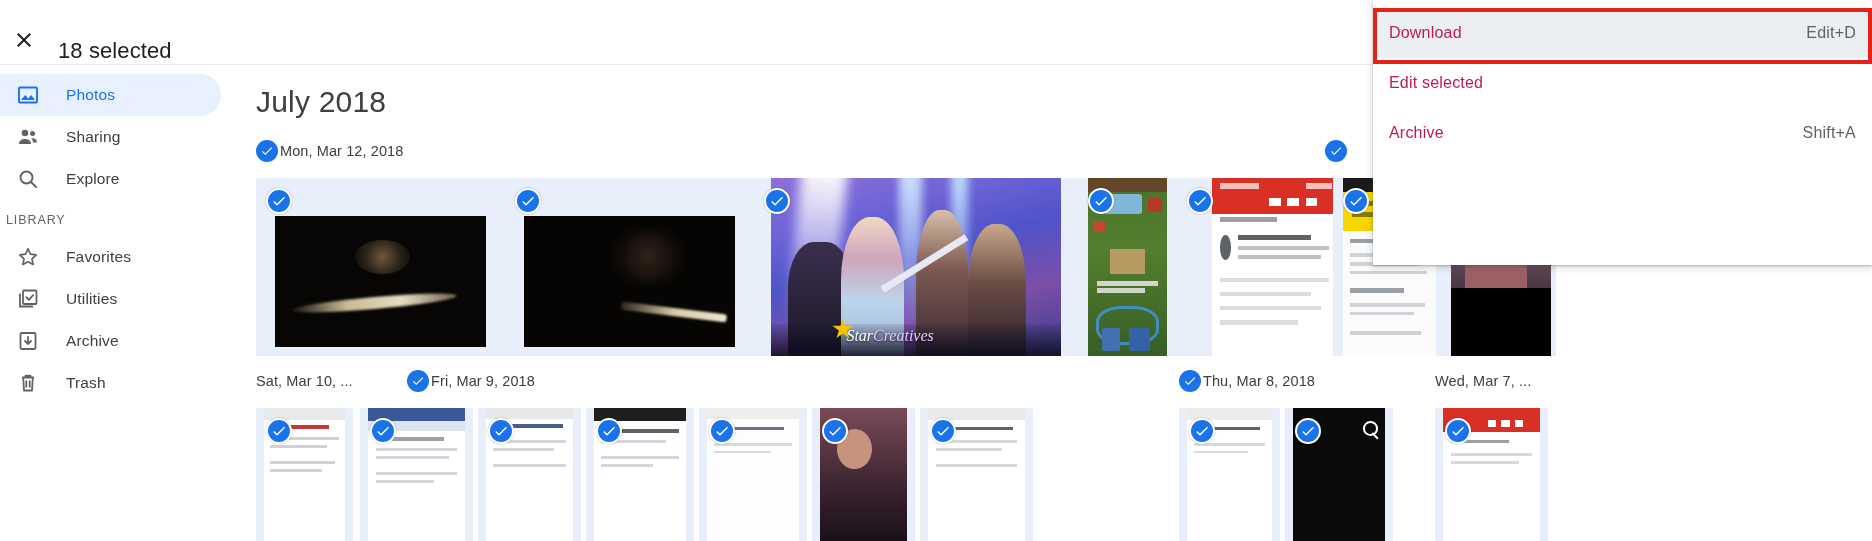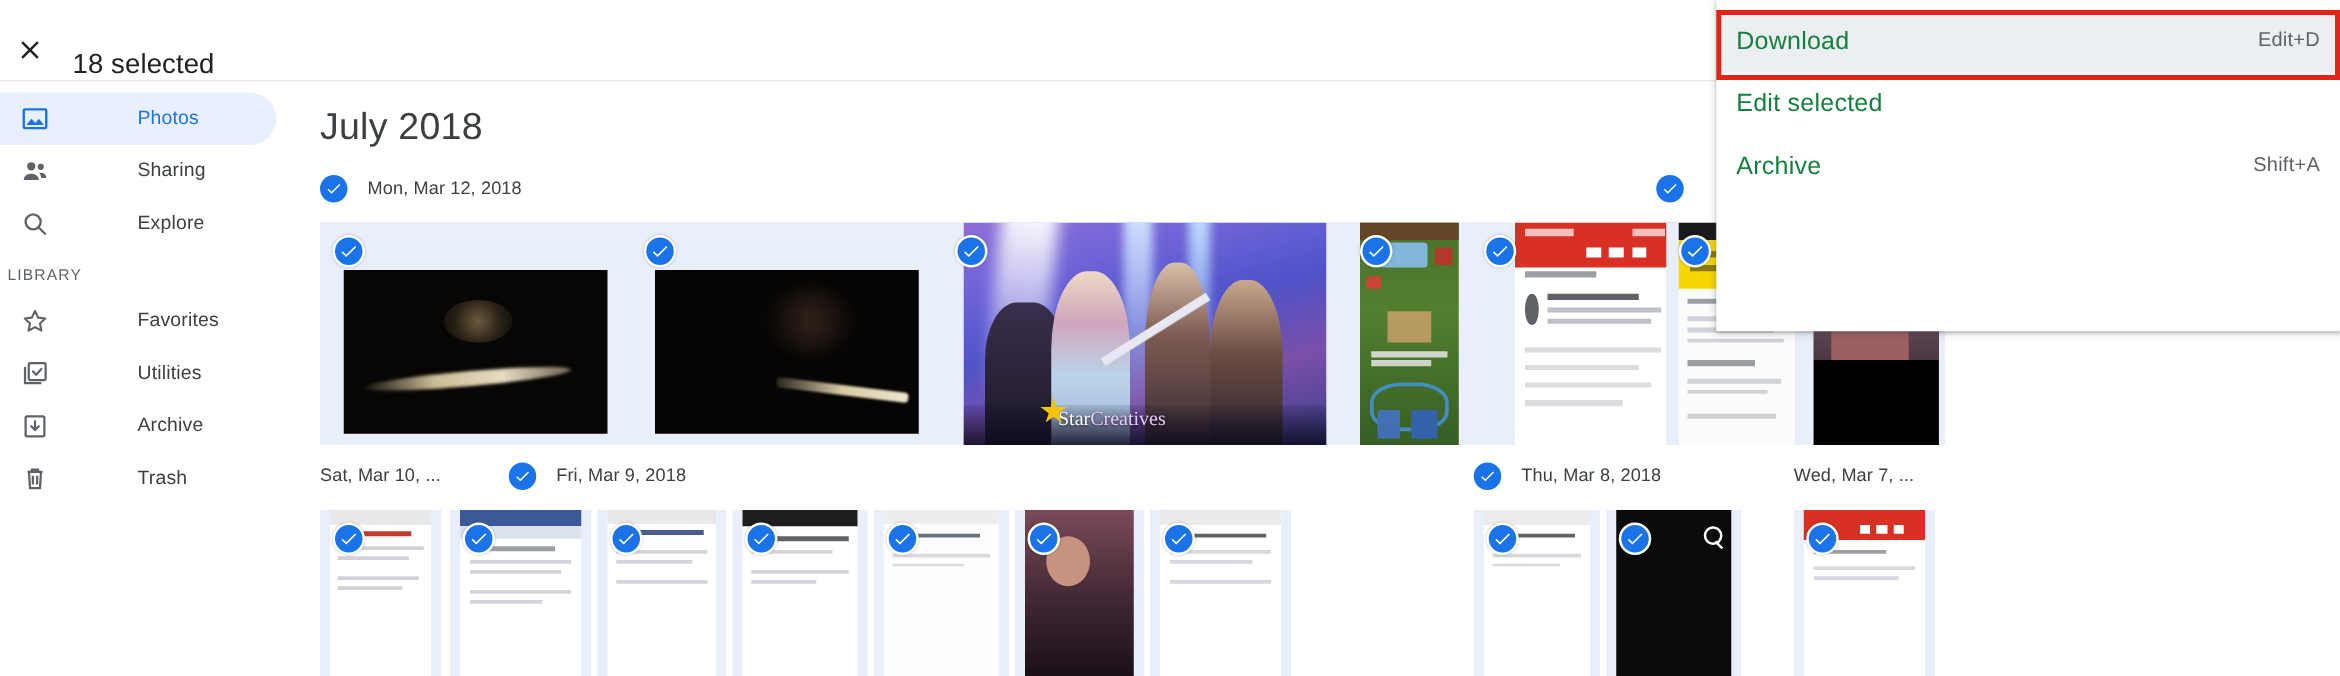--- a/index.html
+++ b/index.html
@@ -39,21 +39,21 @@
     position: absolute; left: 0; top: 65px;
     width: 240px; height: 476px;
     background: #ffffff;
     padding-top: 9px;
     z-index: 3;
   }
   .nav-item {
     height: 42px; display: flex; align-items: center;
     padding-left: 16px;
     border-top-right-radius: 21px; border-bottom-right-radius: 21px;
-    cursor: pointer; width: 221px; gap: 44px;
+    cursor: pointer; width: 221px;
   }
   .nav-item.active { background: #e8f0fe; }
   .nav-ico {
     width: 24px; height: 24px; flex: 0 0 24px;
     display: flex; align-items: center; justify-content: center;
     color: #5f6368;
   }
   .nav-item.active .nav-ico { color: #1a73e8; }
   .nav-label {
     margin-left: 26px; font-size: 15.5px; color: #3c4043; letter-spacing: .15px;
@@ -77,21 +77,21 @@
   }
   .date-row {
     position: absolute; height: 24px; display: flex; align-items: center;
   }
   .date-check {
     width: 22px; height: 22px; border-radius: 50%;
     background: #1a73e8; display: flex; align-items: center; justify-content: center;
     flex: 0 0 22px; cursor: pointer;
   }
   .date-label {
-    margin-left: 16px; font-size: 14.5px; color: #3c4043; letter-spacing: .1px;
+    margin-left: 2px; font-size: 14.5px; color: #3c4043; letter-spacing: .1px;
     white-space: nowrap;
   }
   .date-label.nocheck { margin-left: 0; }
 
   
   .tile {
     position: absolute; background: #e8eefa; overflow: hidden;
   }
   .tile-img { position: absolute; }
   .tile-check {
@@ -111,21 +111,21 @@
     box-shadow: 0 2px 6px 2px rgba(60,64,67,.15), 0 1px 2px rgba(60,64,67,.3);
     z-index: 20;
     padding-top: 8px;
   }
   .menu-item {
     height: 50px; display: flex; align-items: center;
     padding-left: 16px; padding-right: 16px;
     cursor: pointer; position: relative;
   }
   .menu-item.highlight { background: #eceff1; }
-  .menu-label { font-size: 20px; color: #15803d; letter-spacing: .2px; }
+  .menu-label { font-size: 16px; color: #be185d; letter-spacing: .2px; }
   .menu-shortcut {
     margin-left: auto; font-size: 16px; color: #5f6368; letter-spacing: .2px;
   }
   #menu-highlight-box {
     position: absolute; left: 1373px; top: 8px;
     width: 499px; height: 56px;
     border: 4px solid #e42217; pointer-events: none; z-index: 30;
   }
 </style>
 </head>
@@ -294,21 +294,21 @@
     <div class="tile-img" style="left:17px; top:0px; width:290px; height:178px; background:linear-gradient(165deg,#8f6fd6 0%,#6f64d8 22%,#4f53c9 45%,#7b4fa8 70%,#3b3f8c 100%);">
       <div style="position:absolute;left:8%;top:-8%;width:16%;height:90%;background:linear-gradient(180deg,#ffffff,rgba(180,200,255,0));filter:blur(6px);transform:rotate(6deg);"></div>
       <div style="position:absolute;left:44%;top:-6%;width:8%;height:95%;background:linear-gradient(180deg,#cfe6ff,rgba(120,160,255,0));filter:blur(4px);"></div>
       <div style="position:absolute;left:62%;top:-4%;width:6%;height:80%;background:linear-gradient(180deg,#bfe0ff,rgba(120,160,255,0));filter:blur(4px);"></div>
       <div style="position:absolute;left:6%;top:36%;width:22%;height:64%;background:linear-gradient(180deg,#3a2f4d,#1c1828);border-radius:40% 40% 0 0;filter:blur(.6px);"></div>
       <div style="position:absolute;left:24%;top:22%;width:22%;height:78%;background:linear-gradient(180deg,#f0d9c5 0%,#cfa5bb 30%,#bcd4ea 60%,#9fb6d8 100%);border-radius:45% 45% 0 0;"></div>
       <div style="position:absolute;left:50%;top:18%;width:18%;height:82%;background:linear-gradient(180deg,#d8c0a8 0%,#7d5a52 40%,#3a2c34 100%);border-radius:45% 45% 0 0;"></div>
       <div style="position:absolute;left:68%;top:26%;width:20%;height:74%;background:linear-gradient(180deg,#caa88d 0%,#6a4c43 45%,#2f2430 100%);border-radius:45% 45% 0 0;"></div>
       <div style="position:absolute;left:36%;top:46%;width:34%;height:4%;background:#e8e8f2;transform:rotate(-32deg);filter:blur(.4px);"></div>
       <div style="position:absolute;left:0;bottom:0;width:100%;height:18%;background:linear-gradient(180deg,rgba(20,16,40,.1),rgba(12,10,28,.85));"></div>
-      <div style="position:absolute;left:26%;bottom:6%;font-size:16px;color:#fff;font-family:'Liberation Serif',serif;text-shadow:0 1px 2px rgba(0,0,0,.7);">Star<span style="color:#e8c8ff;">Creatives</span></div>
+      <div style="position:absolute;left:26%;bottom:6%;font-size:16px;color:#fff;font-family:'Liberation Serif',serif;font-style:italic;text-shadow:0 1px 2px rgba(0,0,0,.7);">Star<span style="color:#e8c8ff;">Creatives</span></div>
       <div style="position:absolute;left:21%;bottom:9%;width:22px;height:22px;background:#f5c400;clip-path:polygon(50% 0,61% 35%,98% 35%,68% 57%,79% 91%,50% 70%,21% 91%,32% 57%,2% 35%,39% 35%);"></div>
     </div>
     <div class="tile-check">
       <svg width="16" height="16" viewBox="0 0 24 24">
         <path d="M9 16.2L4.8 12l-1.4 1.4L9 19 21 7l-1.4-1.4z" fill="#ffffff"></path>
         </svg>
     </div>
   </div>
 
   <div class="tile" style="left:838px; top:113px; width:99px; height:178px;">

